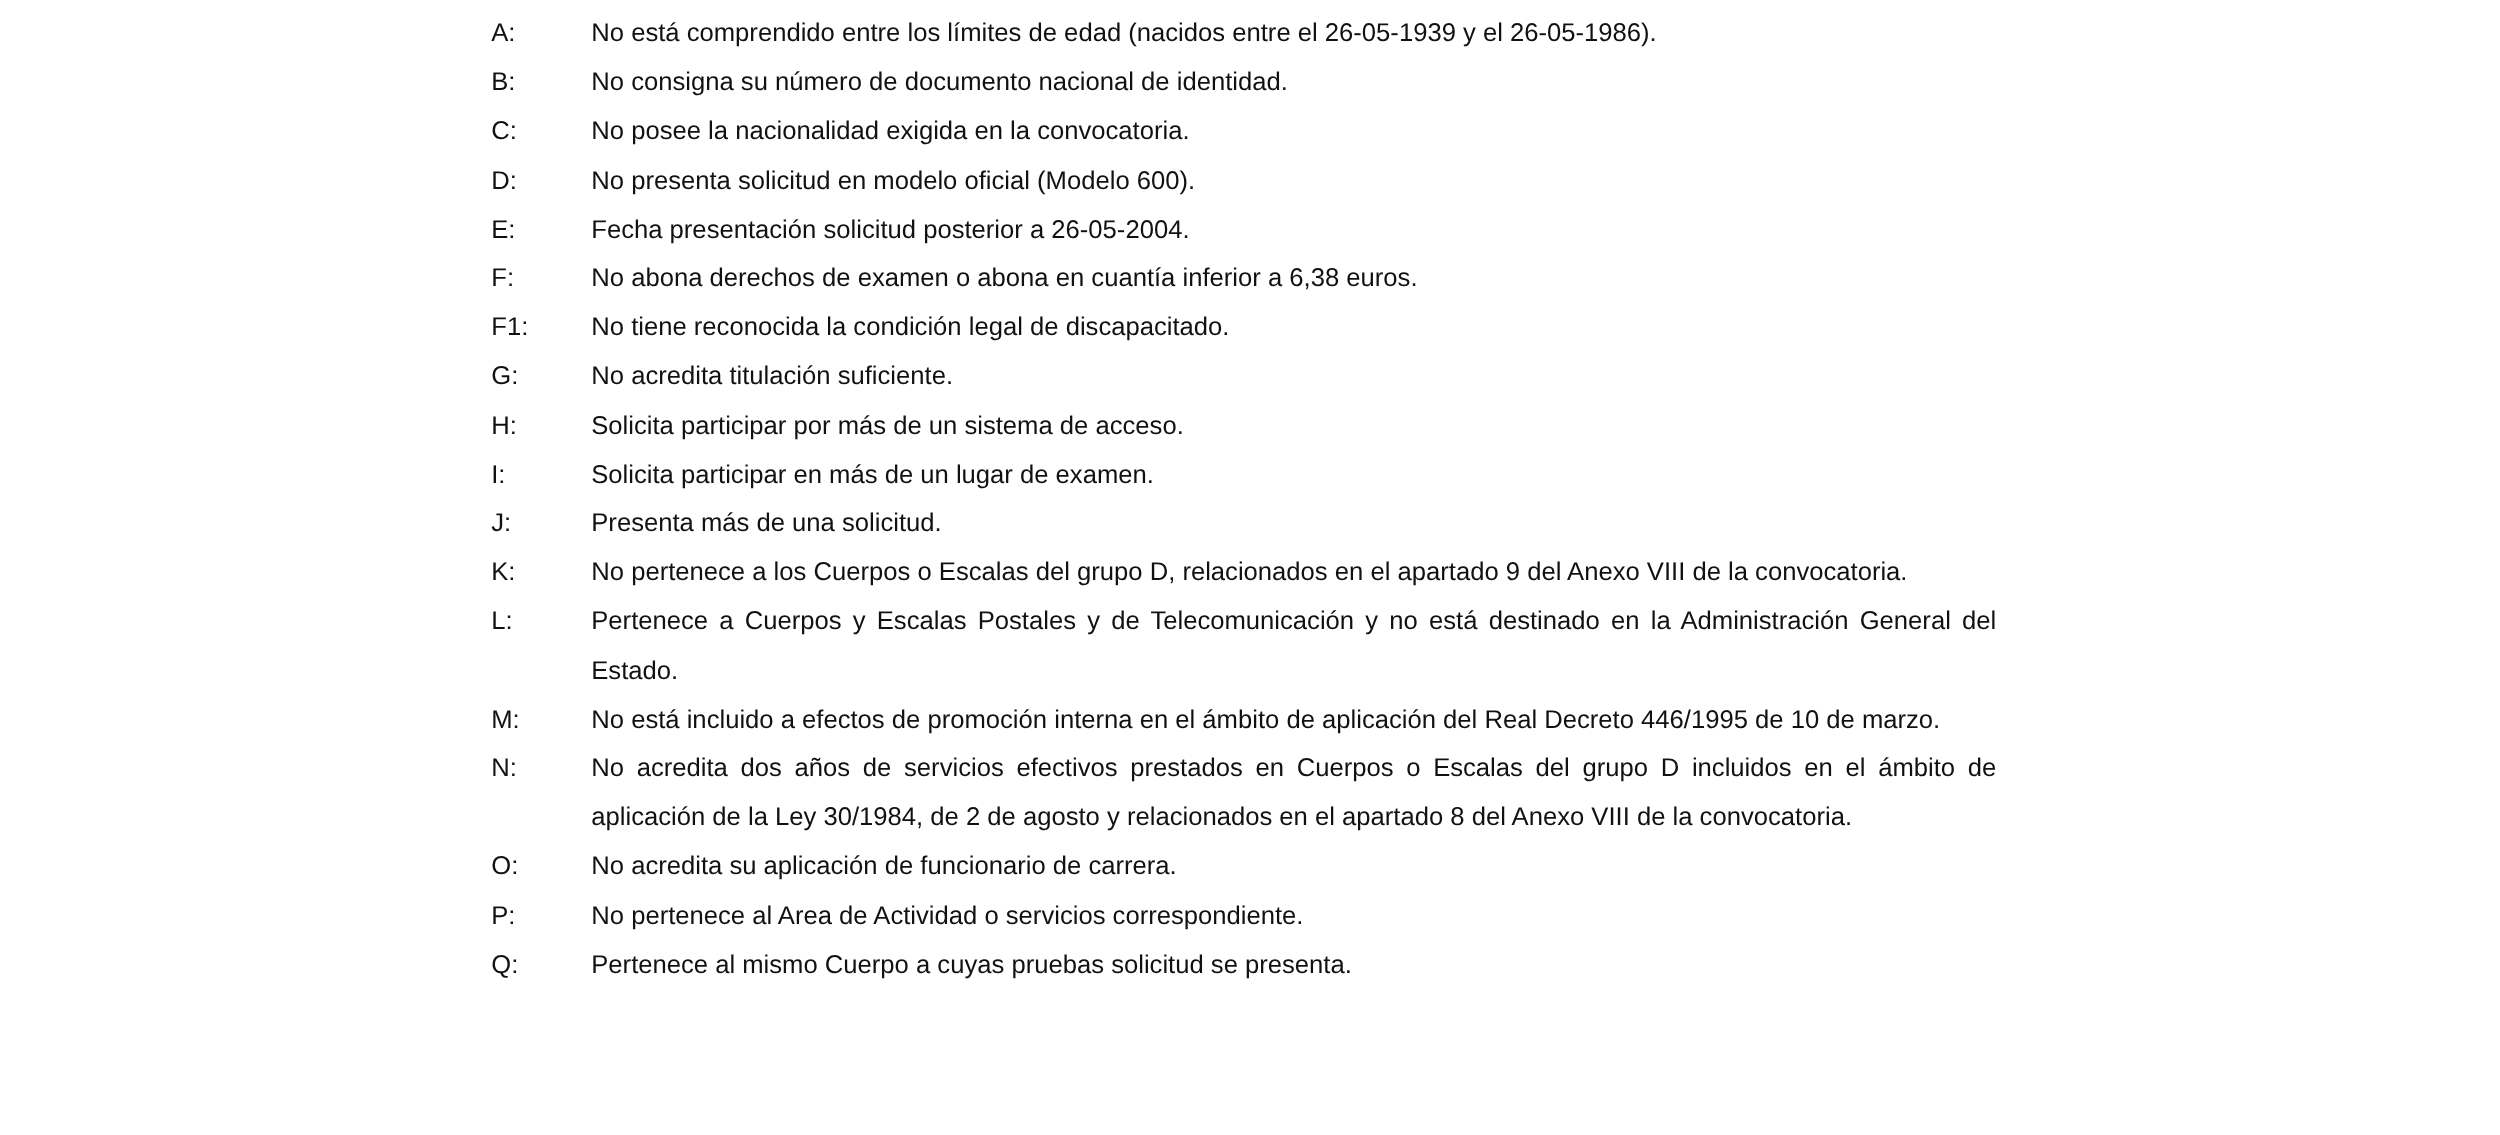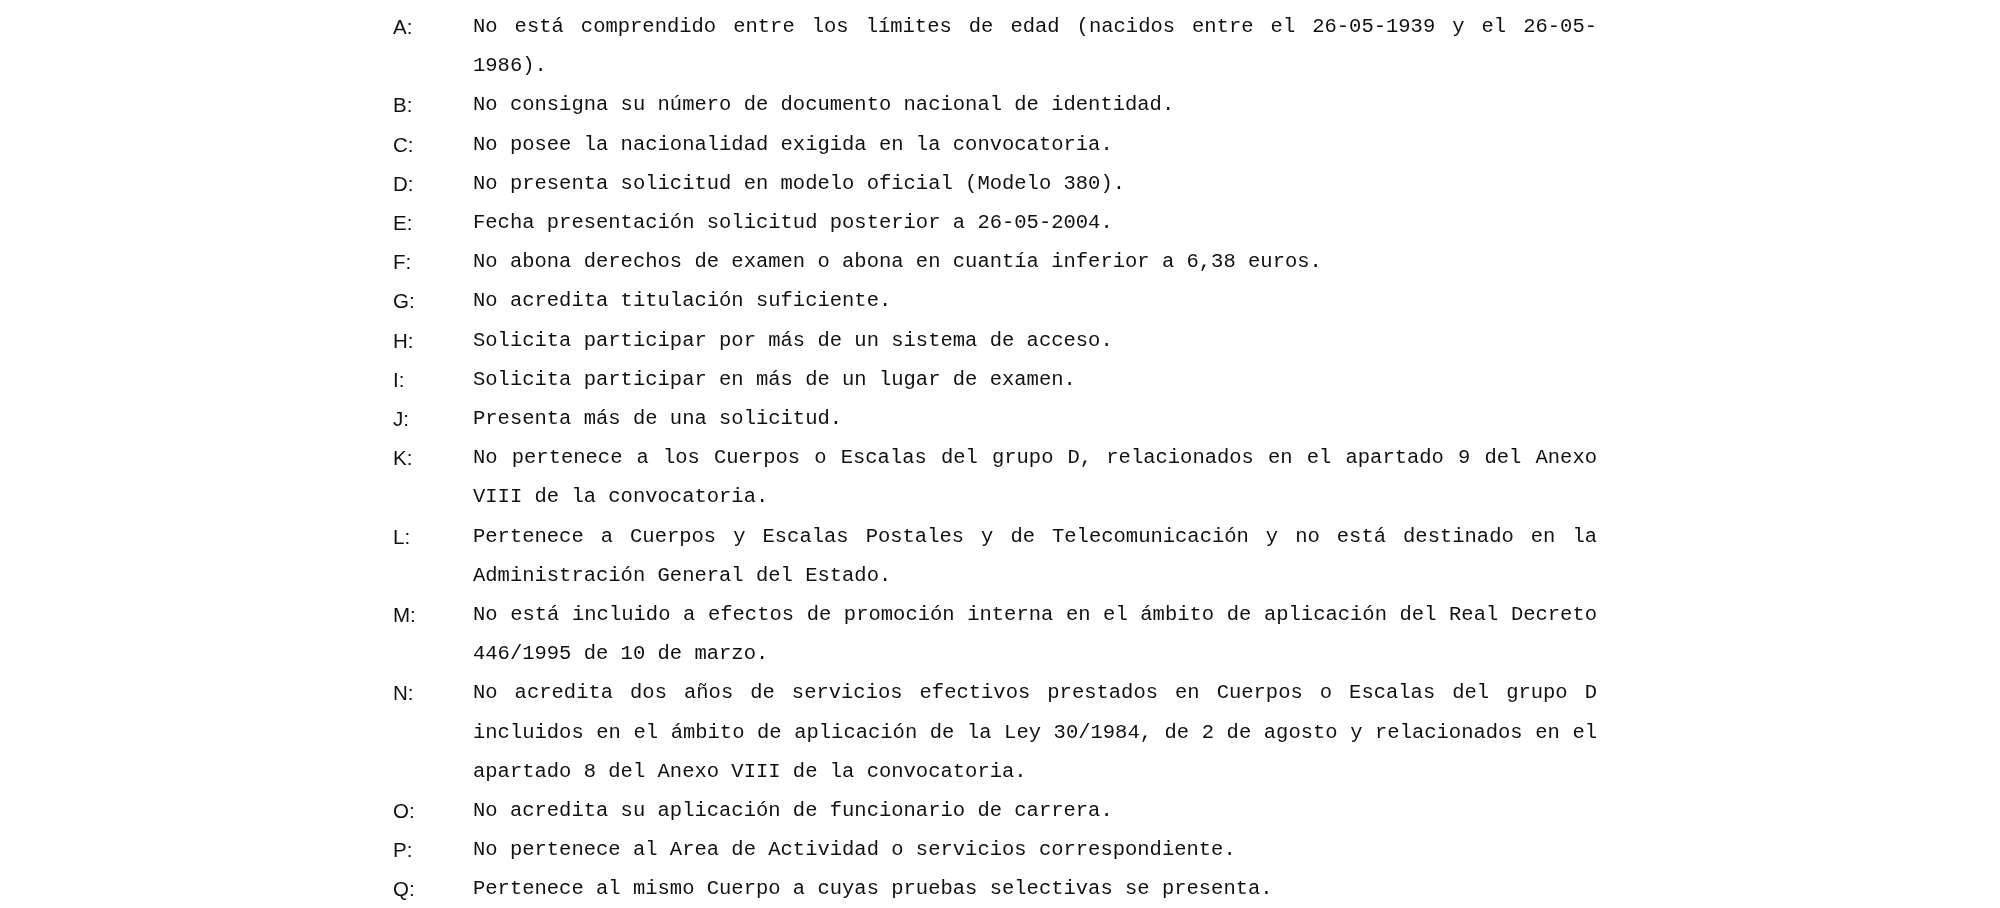--- a/index.html
+++ b/index.html
@@ -29,50 +29,53 @@
     }
     .code {
       flex: 0 0 80px;
       width: 80px;
       white-space: nowrap;
     }
     .desc {
       flex: 1 1 auto;
       text-align: justify;
       text-align-last: left;
-      font-family: Liberation Mono, monospace;
     }
   </style>
 </head>
 <body>
 
 <div class="doc">
   <div class="entry">
     <span class="code">A:</span>
     <span class="desc">No está comprendido entre los límites de edad (nacidos entre el 26-05-1939 y el 26-05-1986).</span>
   </div>
   <div class="entry">
     <span class="code">B:</span>
     <span class="desc">No consigna su número de documento nacional de identidad.</span>
   </div>
   <div class="entry">
     <span class="code">C:</span>
     <span class="desc">No posee la nacionalidad exigida en la convocatoria.</span>
   </div>
   <div class="entry">
     <span class="code">D:</span>
-    <span class="desc">No presenta solicitud en modelo oficial (Modelo 380).</span>
+    <span class="desc">No presenta solicitud en modelo oficial (Modelo 600).</span>
   </div>
   <div class="entry">
     <span class="code">E:</span>
     <span class="desc">Fecha presentación solicitud posterior a 26-05-2004.</span>
   </div>
   <div class="entry">
     <span class="code">F:</span>
     <span class="desc">No abona derechos de examen o abona en cuantía inferior a 6,38 euros.</span>
+  </div>
+  <div class="entry">
+    <span class="code">F1:</span>
+    <span class="desc">No tiene reconocida la condición legal de discapacitado.</span>
   </div>
   <div class="entry">
     <span class="code">G:</span>
     <span class="desc">No acredita titulación suficiente.</span>
   </div>
   <div class="entry">
     <span class="code">H:</span>
     <span class="desc">Solicita participar por más de un sistema de acceso.</span>
   </div>
   <div class="entry">
@@ -102,15 +105,15 @@
   <div class="entry">
     <span class="code">O:</span>
     <span class="desc">No acredita su aplicación de funcionario de carrera.</span>
   </div>
   <div class="entry">
     <span class="code">P:</span>
     <span class="desc">No pertenece al Area de Actividad o servicios correspondiente.</span>
   </div>
   <div class="entry">
     <span class="code">Q:</span>
-    <span class="desc">Pertenece al mismo Cuerpo a cuyas pruebas selectivas se presenta.</span>
+    <span class="desc">Pertenece al mismo Cuerpo a cuyas pruebas solicitud se presenta.</span>
   </div>
 </div>
 
 </body></html>

